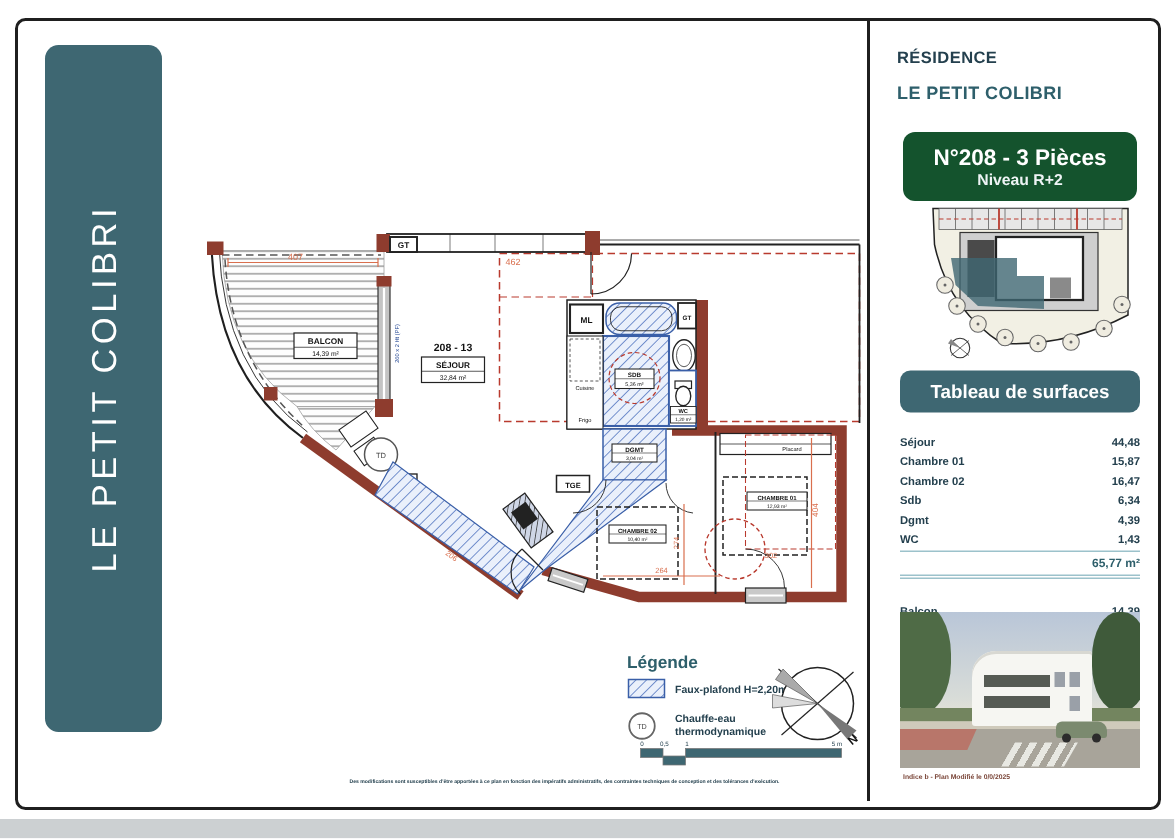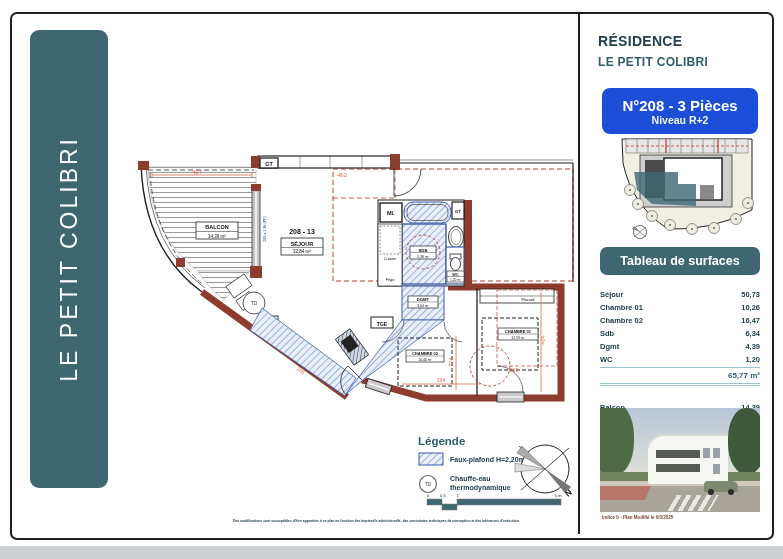--- a/index.html
+++ b/index.html
@@ -9,23 +9,23 @@
   
   #frame{left:10px;top:12px;width:760px;height:524px;border:2px solid #1f1f1f;border-radius:7px;}
   #vsep{left:578px;top:14px;width:2px;height:520px;background:#1f1f1f;}
   #bottom-strip{left:0;bottom:0;width:783px;height:13px;background:#ccd0d2;}
   
   #banner{left:30px;top:30px;width:78px;height:458px;background:#3E6772;border-radius:9px;
           display:flex;align-items:center;justify-content:center;}
   #banner span{writing-mode:vertical-rl;transform:rotate(180deg);color:#ffffff;
                font-size:23px;letter-spacing:3px;font-weight:500;white-space:nowrap;}
   
-  .rp-label{left:598px;top:33px;font-size:14px;font-weight:700;color:#24404e;letter-spacing:.3px;}
+  .rp-label{left:598px;top:33px;font-size:11px;font-weight:700;color:#24404e;letter-spacing:.3px;}
   .rp-name{left:598px;top:55px;font-size:12px;font-weight:800;color:#2E5F6B;letter-spacing:.3px;}
-  #badge{left:602px;top:88px;width:156px;height:46px;background:#1d4ed8;border-radius:8px;
+  #badge{left:602px;top:88px;width:156px;height:46px;background:#14532d;border-radius:8px;
          display:flex;flex-direction:column;align-items:center;justify-content:center;gap:0;}
   #badge .t{color:#fff;font-size:15px;font-weight:800;}
   #badge .s{color:#eef4f5;font-size:10.5px;font-weight:600;}
   #surf-header{left:600px;top:247px;width:160px;height:28px;background:#3E6772;border-radius:7px;
                display:flex;align-items:center;justify-content:center;color:#fff;font-size:12.5px;font-weight:700;}
   #surf-table{left:600px;top:288px;width:160px;font-size:7.5px;font-weight:700;color:#24404e;}
   .srow{display:flex;justify-content:space-between;height:13px;align-items:center;}
   .hr{border-top:1px solid #9cc2cb;height:0;margin:1px 0;}
   .total{text-align:right;font-size:8px;font-weight:800;color:#2E5F6B;padding:2px 0;}
   .gap{height:14px;}
@@ -344,41 +344,41 @@
       <line x1="634" y1="237" x2="646" y2="227" stroke="#333" stroke-width="0.5"></line>
       <polygon points="640,232 632,229 634,226" fill="#888"></polygon>
     </g>
   </svg>
 
   <div class="abs" id="surf-header">Tableau de surfaces</div>
 
   <div class="abs" id="surf-table">
     <div class="srow">
       <span>Séjour</span>
-      <span>50,73</span>
+      <span>44,48</span>
     </div>
     <div class="srow">
       <span>Chambre 01</span>
-      <span>10,26</span>
+      <span>15,87</span>
     </div>
     <div class="srow">
       <span>Chambre 02</span>
       <span>16,47</span>
     </div>
     <div class="srow">
       <span>Sdb</span>
       <span>6,34</span>
     </div>
     <div class="srow">
       <span>Dgmt</span>
       <span>4,39</span>
     </div>
     <div class="srow">
       <span>WC</span>
-      <span>1,20</span>
+      <span>1,43</span>
     </div>
     <div class="hr"></div>
     <div class="total">65,77 m²</div>
     <div class="hr"></div>
     <div class="hr"></div>
     <div class="gap"></div>
     <div class="srow">
       <span>Balcon</span>
       <span>14,39</span>
     </div>

